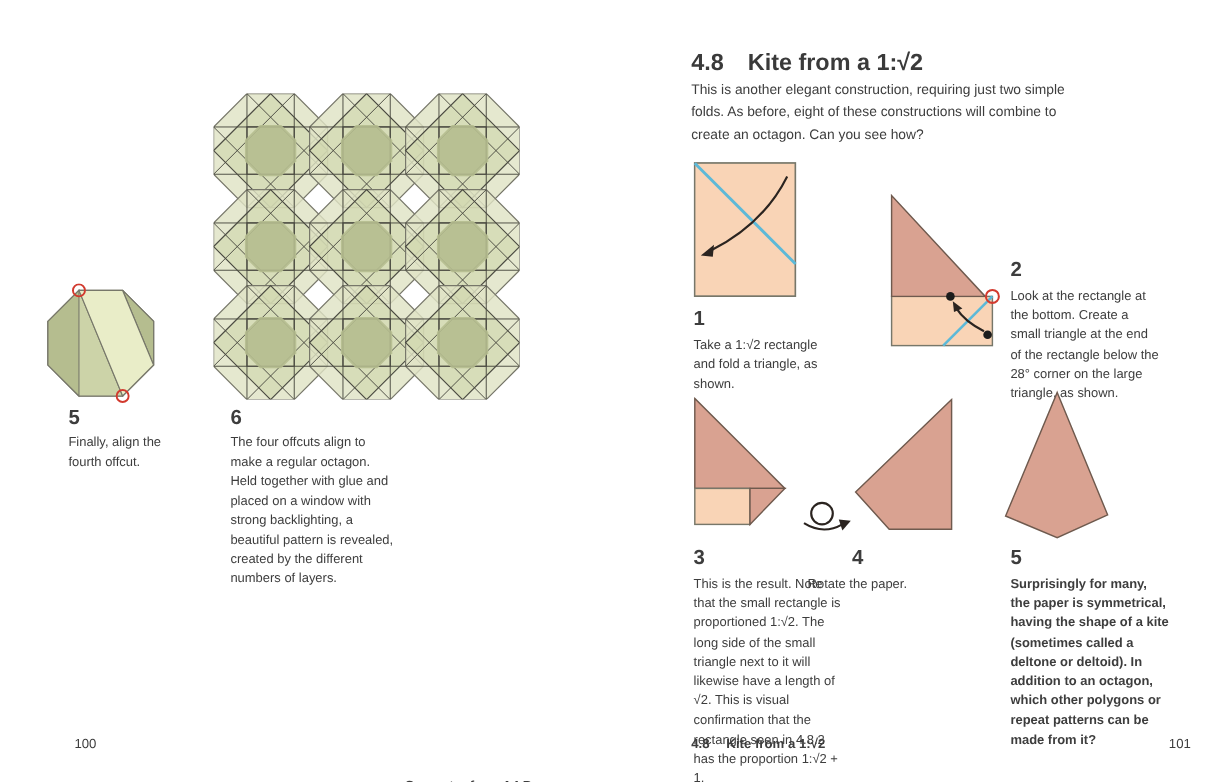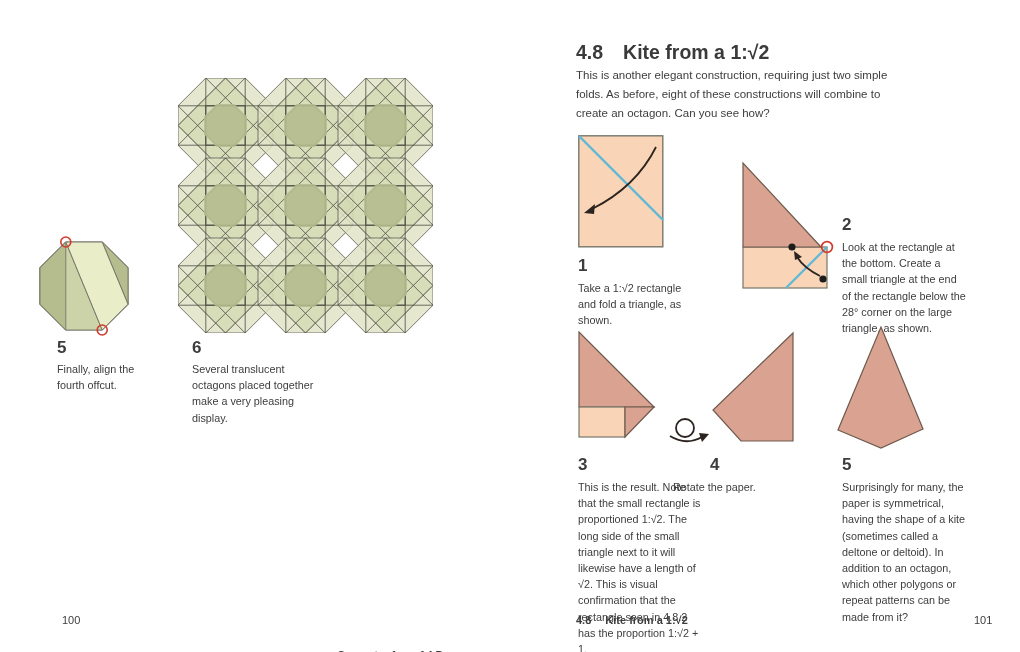--- a/index.html
+++ b/index.html
@@ -78,21 +78,21 @@
     <circle cx="25.8" cy="0" r="5" fill="none" stroke="var(--marker-red)" stroke-width="1.6"></circle>
     <circle cx="62.2" cy="88" r="5" fill="none" stroke="var(--marker-red)" stroke-width="1.6"></circle>
   </svg>
 </div>
 
 <div class="abs step-num" style="left:57px;top:338px;">5</div>
 <div class="abs cap" style="left:57px;top:361px;width:92px;">Finally, align the fourth offcut.</div>
 
 <div class="abs step-num" style="left:192px;top:338px;">6</div>
 <div class="abs cap" style="left:192px;top:361px;width:138px;">
-  <p>Several translucent octagons placed together make a very pleasing display.</p>
+  <p>The four offcuts align to make a regular octagon. Held together with glue and placed on a window with strong backlighting, a beautiful pattern is revealed, created by the different numbers of layers.</p>
 </div>
 
 <div class="abs footer-text" style="left:28px;top:614px;margin-left:34px;">100</div>
 <div class="abs footer-bold" style="left:337px;top:614px;margin-top:35px;">Geometry from A4 Paper</div>
 
 <div class="abs title-row" style="left:576px;top:41px;">
   <span>4.8</span>
   <span>Kite from a 1:√2</span>
 </div>
 
@@ -157,19 +157,19 @@
 <div class="abs step-num" style="left:578px;top:455px;">3</div>
 <div class="abs cap" style="left:578px;top:479px;width:126px;">
   <p>This is the result. Note that the small rectangle is proportioned 1:√2. The long side of the small triangle next to it will likewise have a length of √2. This is visual confirmation that the rectangle seen in 4.8.2 has the proportion 1:√2 + 1.</p>
 
 </div>
 
 <div class="abs step-num" style="left:710px;top:455px;">4</div>
 <div class="abs cap" style="left:673px;top:479px;width:110px;">Rotate the paper.</div>
 
 <div class="abs step-num" style="left:842px;top:455px;">5</div>
-<div class="abs cap" style="left:842px;top:479px;width:132px;">Surprisingly for many, the paper is symmetrical, having the shape of a kite (sometimes called a deltone or deltoid). In addition to an octagon, which other polygons or repeat patterns can be made from it?</div>
+<div class="abs cap" style="left:842px;top:479px;width:132px;font-weight:bold;">Surprisingly for many, the paper is symmetrical, having the shape of a kite (sometimes called a deltone or deltoid). In addition to an octagon, which other polygons or repeat patterns can be made from it?</div>
 
 <div class="abs footer-bold" style="left:576px;top:614px;display:flex;gap:14px;">
   <span>4.8</span>
   <span>Kite from a 1:√2</span>
 </div>
 <div class="abs footer-text" style="left:974px;top:614px;">101</div>
 
 </body></html>

